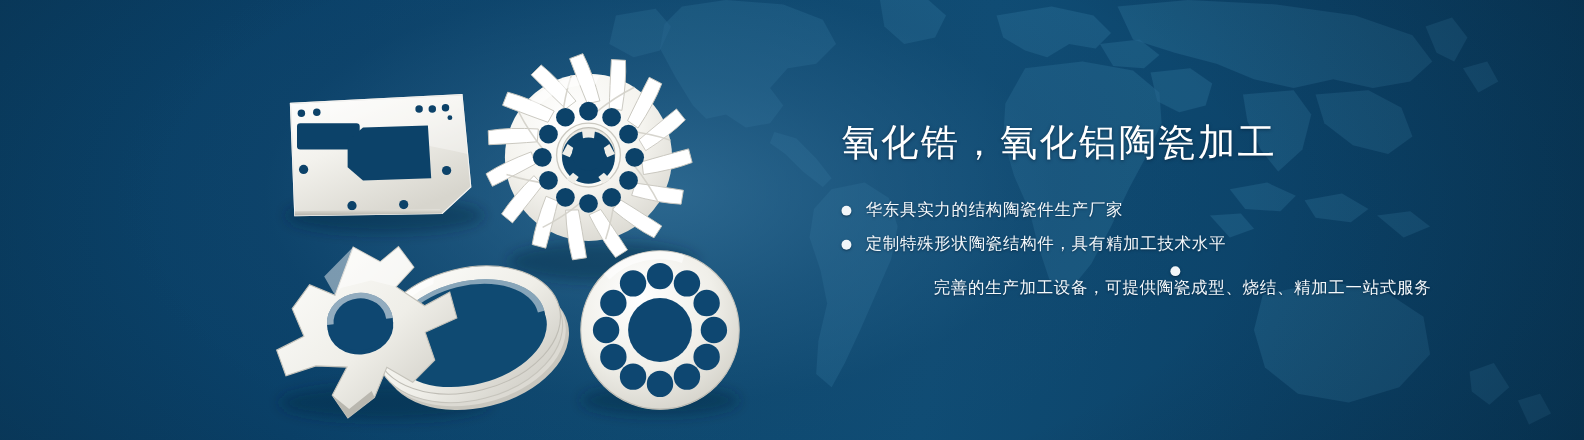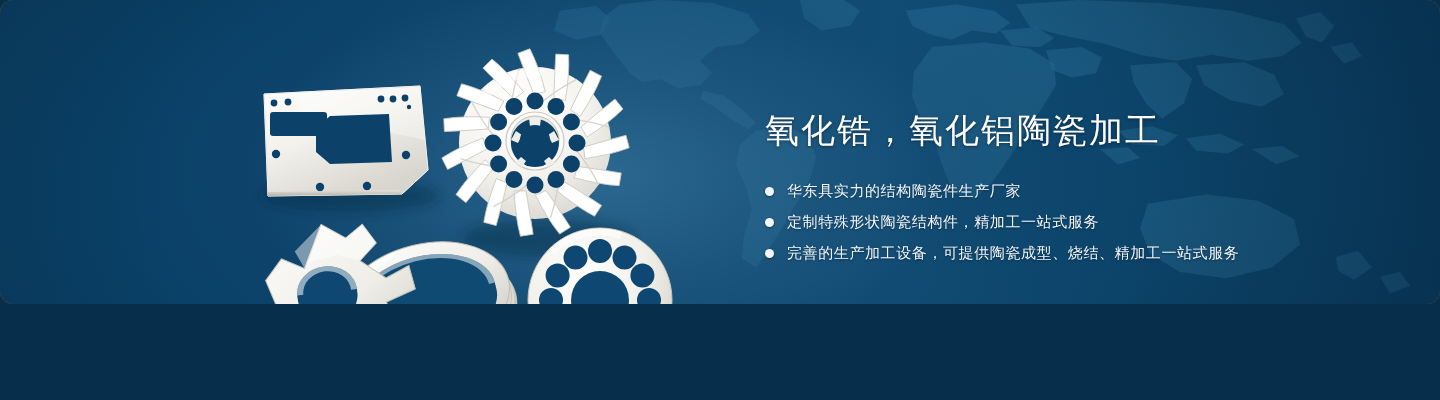--- a/index.html
+++ b/index.html
@@ -6,25 +6,24 @@
   html, body {
     margin: 0;
     padding: 0;
     background: #072f4c;
   }
   * { box-sizing: border-box; }
 
   .banner {
     position: relative;
     width: 1440px;
-    height: 304px;
+    height: 400px;
     overflow: hidden;
     font-family: "Liberation Sans", "DejaVu Sans", sans-serif;
     background: #a16207;
-    border-radius: 13px;
   }
 
   
   .bg-base {
     position: absolute;
     inset: 0;
     background:
       linear-gradient(100deg,
         #0a3f64 0%,
         #0a4169 22%,
@@ -88,21 +87,21 @@
   .bullets {
     list-style: none;
     margin: 28px 0 0 0;
     padding: 0;
   }
   .bullet {
     display: flex;
     align-items: center;
     margin-bottom: 9px;
   }
-  .bullet:last-child { margin-bottom: 2px; }
+  .bullet:last-child { margin-bottom: 2px; flex-direction: column; }
   .dot {
     flex: 0 0 auto;
     width: 9px;
     height: 9px;
     border-radius: 50%;
     background: #f2f6f9;
     margin-right: 13px;
     box-shadow: 0 1px 2px rgba(0,18,36,0.5);
   }
   .bullet-text {
@@ -407,21 +406,21 @@
   <div class="copy">
     <h1 class="headline">氧化锆，氧化铝陶瓷加工</h1>
 
     <ul class="bullets">
       <li class="bullet">
         <span class="dot"></span>
         <span class="bullet-text">华东具实力的结构陶瓷件生产厂家</span>
       </li>
       <li class="bullet">
         <span class="dot"></span>
-        <span class="bullet-text">定制特殊形状陶瓷结构件，精加工一站式服务</span>
+        <span class="bullet-text">定制特殊形状陶瓷结构件，具有精加工技术水平</span>
       </li>
       <li class="bullet">
         <span class="dot"></span>
         <span class="bullet-text">完善的生产加工设备，可提供陶瓷成型、烧结、精加工一站式服务</span>
       </li>
     </ul>
   </div>
 
 </div>
 

